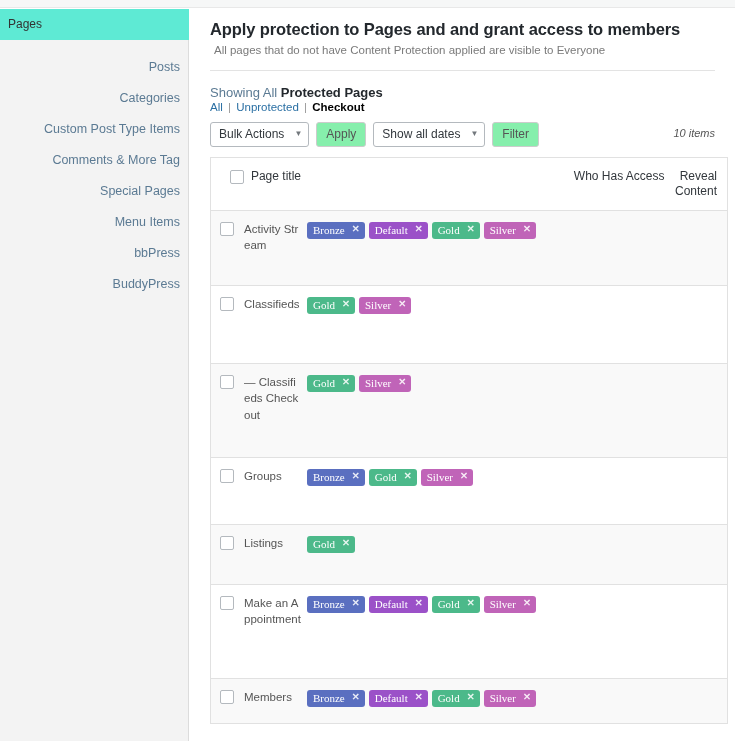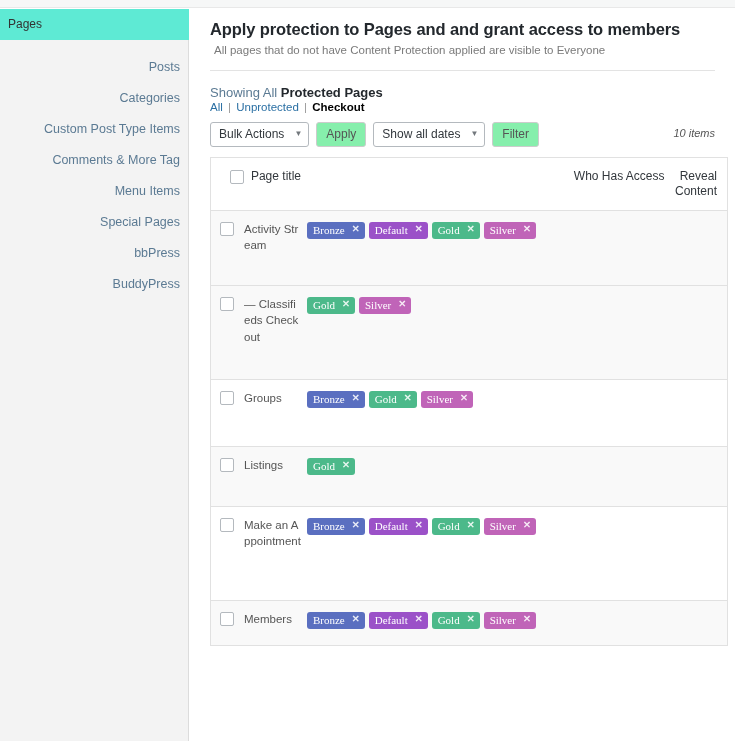--- a/index.html
+++ b/index.html
@@ -148,22 +148,22 @@
 
   <div class="top-strip"></div>
 
   <div class="sidebar">
     <div class="sidebar-header">Pages</div>
     <nav class="sidebar-list" id="sidebar-list">
         <a class="sidebar-item"><span>Posts</span></a>
         <a class="sidebar-item"><span>Categories</span></a>
         <a class="sidebar-item"><span>Custom Post Type Items</span></a>
         <a class="sidebar-item"><span>Comments &amp; More Tag</span></a>
+        <a class="sidebar-item"><span>Special Pages</span></a>
         <a class="sidebar-item"><span>Menu Items</span></a>
-        <a class="sidebar-item"><span>Special Pages</span></a>
         <a class="sidebar-item"><span>bbPress</span></a>
         <a class="sidebar-item"><span>BuddyPress</span></a>
       </nav>
   </div>
 
   <div class="main">
 
     <h1 class="page-title">Apply protection to Pages and and grant access to members</h1>
     <p class="page-subtitle">All pages that do not have Content Protection applied are visible to Everyone</p>
 
@@ -226,20 +226,37 @@
                   <span class="x">✕</span>
                 </span>
                 <span class="tag" style="background: rgb(192, 100, 184);">
                   <span>Silver</span>
                   <span class="x">✕</span>
                 </span>
               </div>
             </td>
             <td class="col-reveal"></td>
           </tr>
+          <tr class="plain" style="height: 78px;">
+            <td class="col-cb"><span class="cb"></span></td>
+            <td class="col-title"><span class="row-title">Classifieds</span></td>
+            <td class="col-access">
+              <div class="tag-wrap">
+                <span class="tag" style="background: rgb(76, 185, 138);">
+                  <span>Gold</span>
+                  <span class="x">✕</span>
+                </span>
+                <span class="tag" style="background: rgb(192, 100, 184);">
+                  <span>Silver</span>
+                  <span class="x">✕</span>
+                </span>
+              </div>
+            </td>
+            <td class="col-reveal"></td>
+          </tr>
           <tr class="alt" style="height: 94px;">
             <td class="col-cb"><span class="cb"></span></td>
             <td class="col-title"><span class="row-title">— Classifieds Checkout</span></td>
             <td class="col-access">
               <div class="tag-wrap">
                 <span class="tag" style="background: rgb(76, 185, 138);">
                   <span>Gold</span>
                   <span class="x">✕</span>
                 </span>
                 <span class="tag" style="background: rgb(192, 100, 184);">

